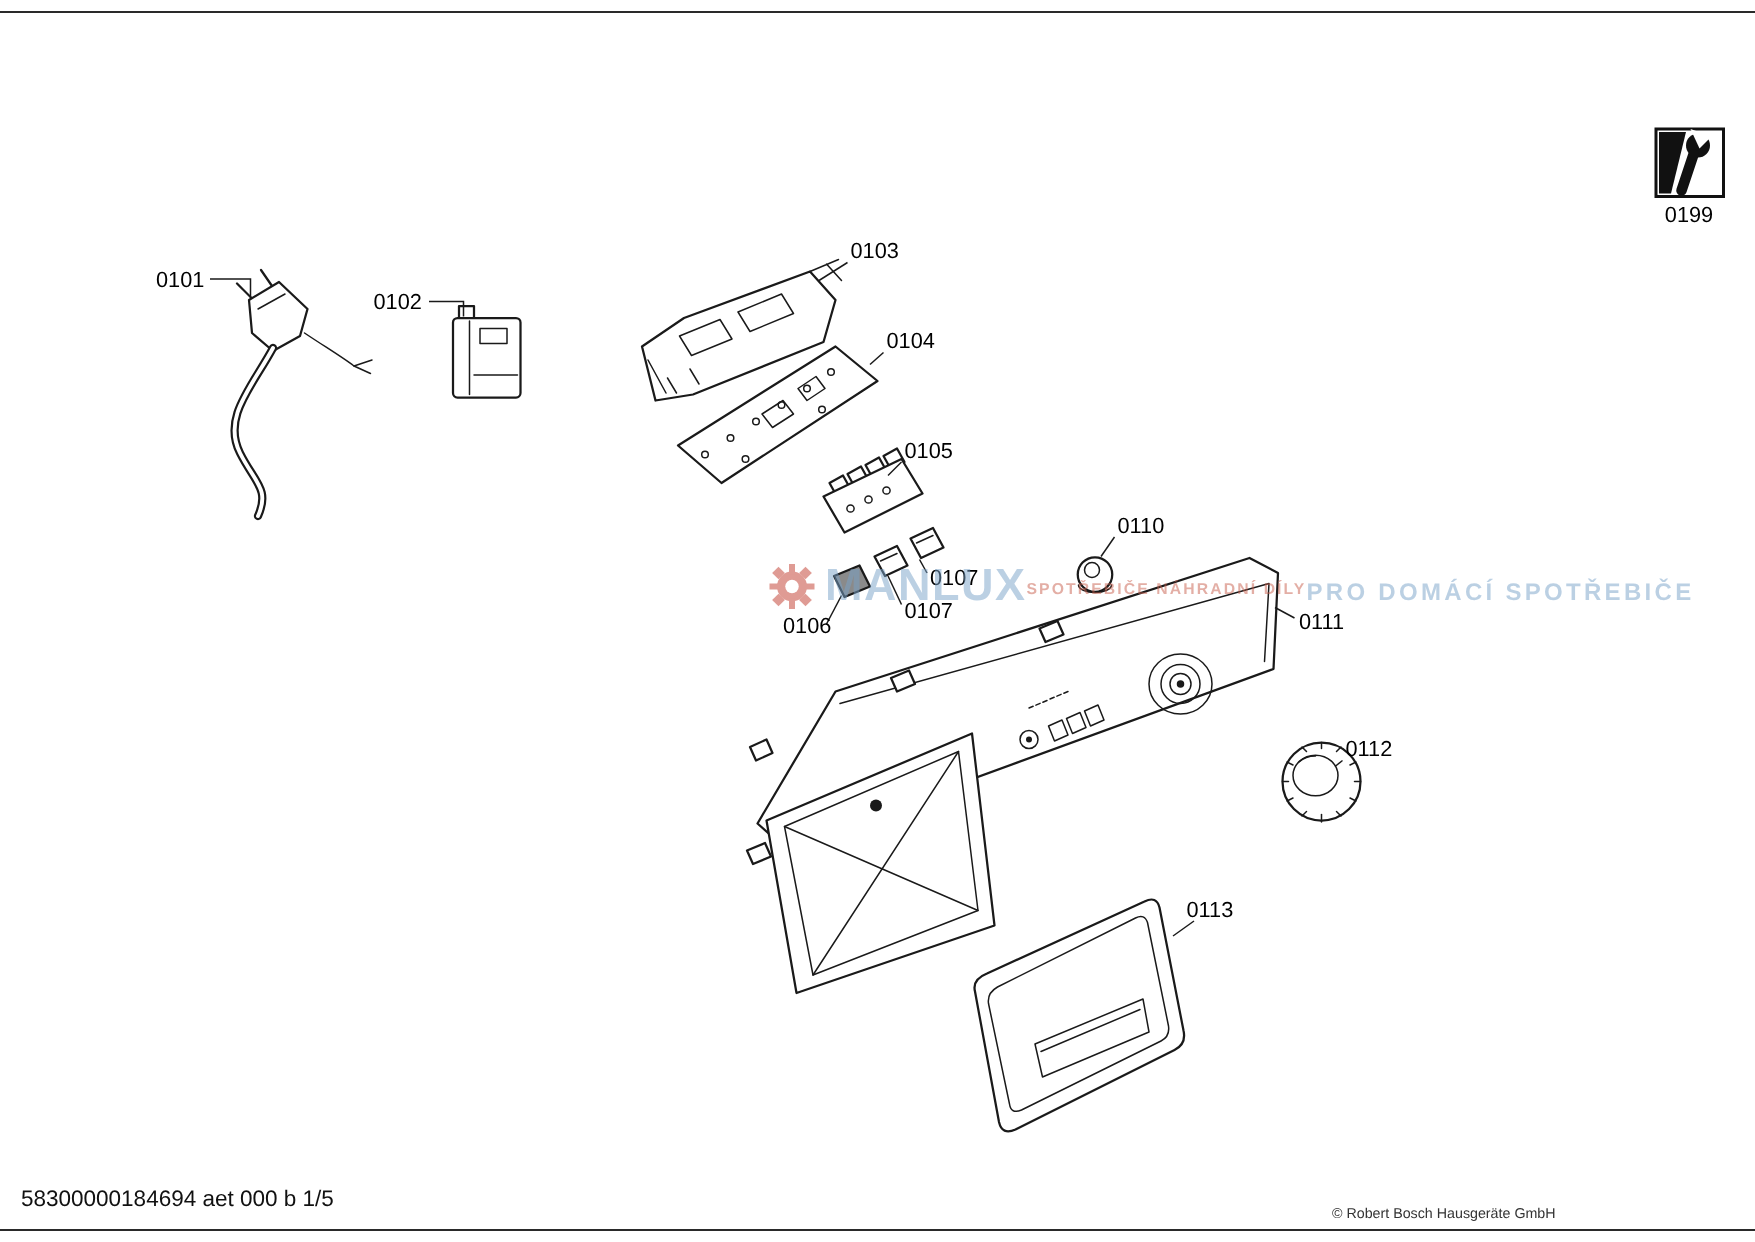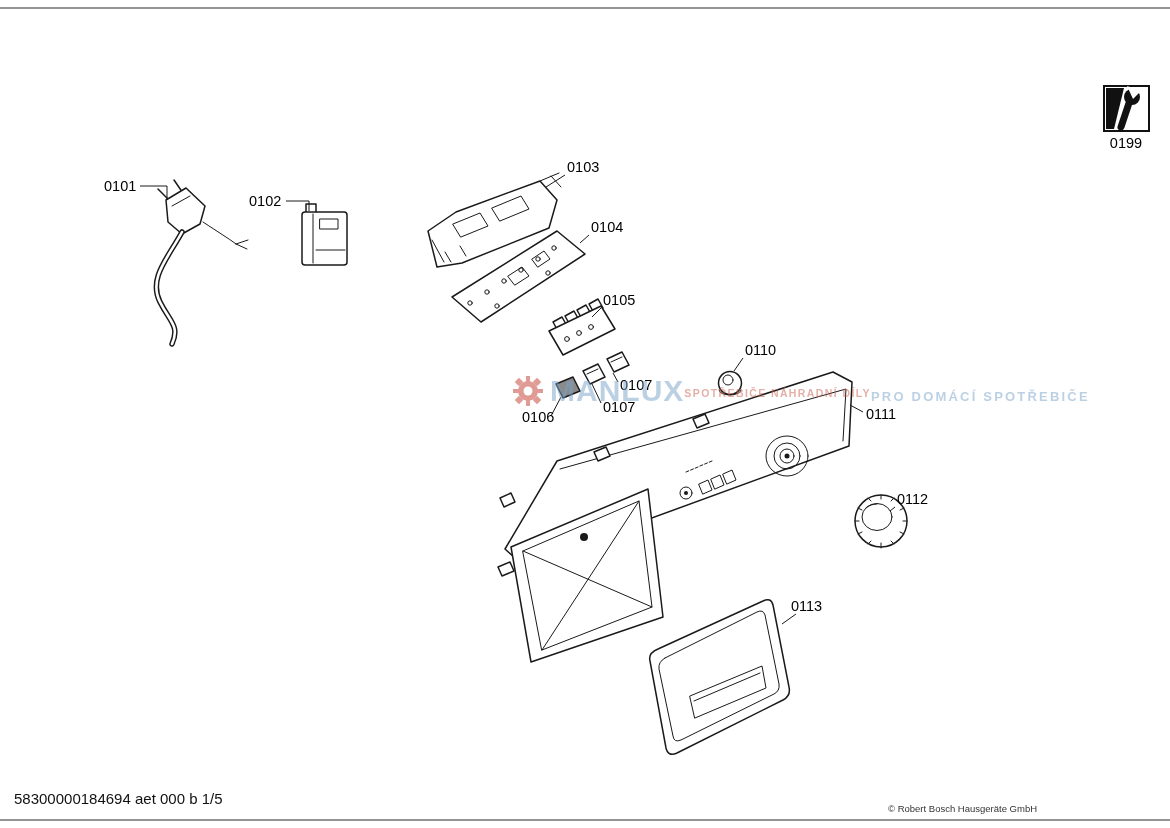--- a/index.html
+++ b/index.html
@@ -13,21 +13,21 @@
   .ld {fill:none;stroke:#1a1a1a;stroke-width:1;}
   .lbl{font:14.5px "Liberation Sans",sans-serif;fill:#000;}
   .foot{font:15px "Liberation Sans",sans-serif;fill:#111;}
   .copy{font:9.5px "Liberation Sans",sans-serif;fill:#333;}
   
   .watermark{position:absolute;left:511px;top:374px;width:212px;opacity:.5;
              pointer-events:none;display:flex;flex-direction:row;align-items:center;}
   .wm-row{display:flex;align-items:center;gap:5px;}
   .wm-brand{font-size:30px;font-weight:700;color:#7aa3c9;letter-spacing:1px;line-height:1;}
   .wm-t1{margin-top:3px;font-size:10.5px;font-weight:700;color:#c9604e;letter-spacing:1.4px;white-space:nowrap;}
-  .wm-t2{margin-top:10px;font-size:13px;font-weight:700;color:#7aa3c9;letter-spacing:2.2px;white-space:nowrap;}
+  .wm-t2{margin-top:10px;font-size:16px;font-weight:700;color:#7aa3c9;letter-spacing:2.2px;white-space:nowrap;}
 </style>
 </head>
 <body>
 
 <div class="stage">
 
   <svg class="draw" width="1170" height="828" viewBox="0 0 1170 828">
 
     <line x1="0" y1="8" x2="1170" y2="8" stroke="#2a2a2a" stroke-width="1.2"></line>
     <line x1="0" y1="820" x2="1170" y2="820" stroke="#2a2a2a" stroke-width="1.2"></line>

